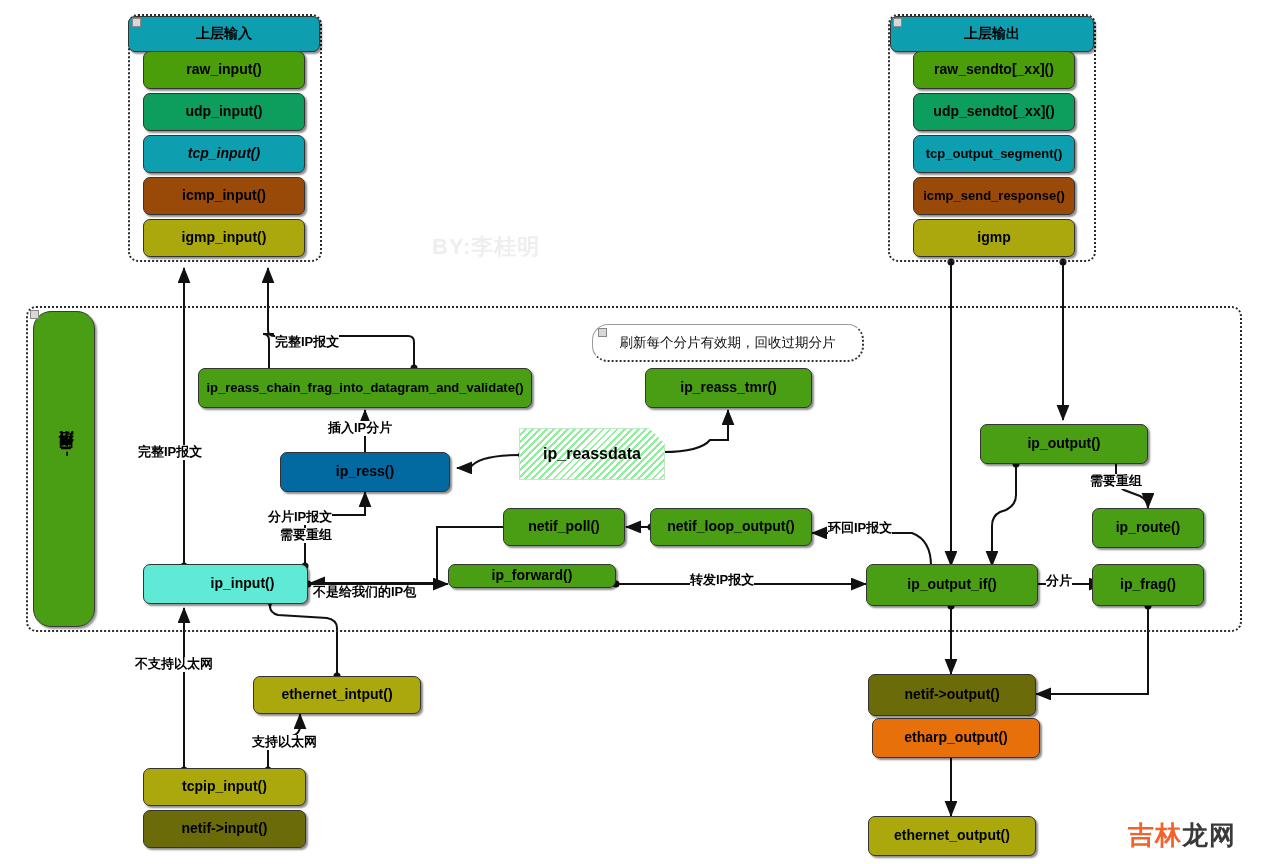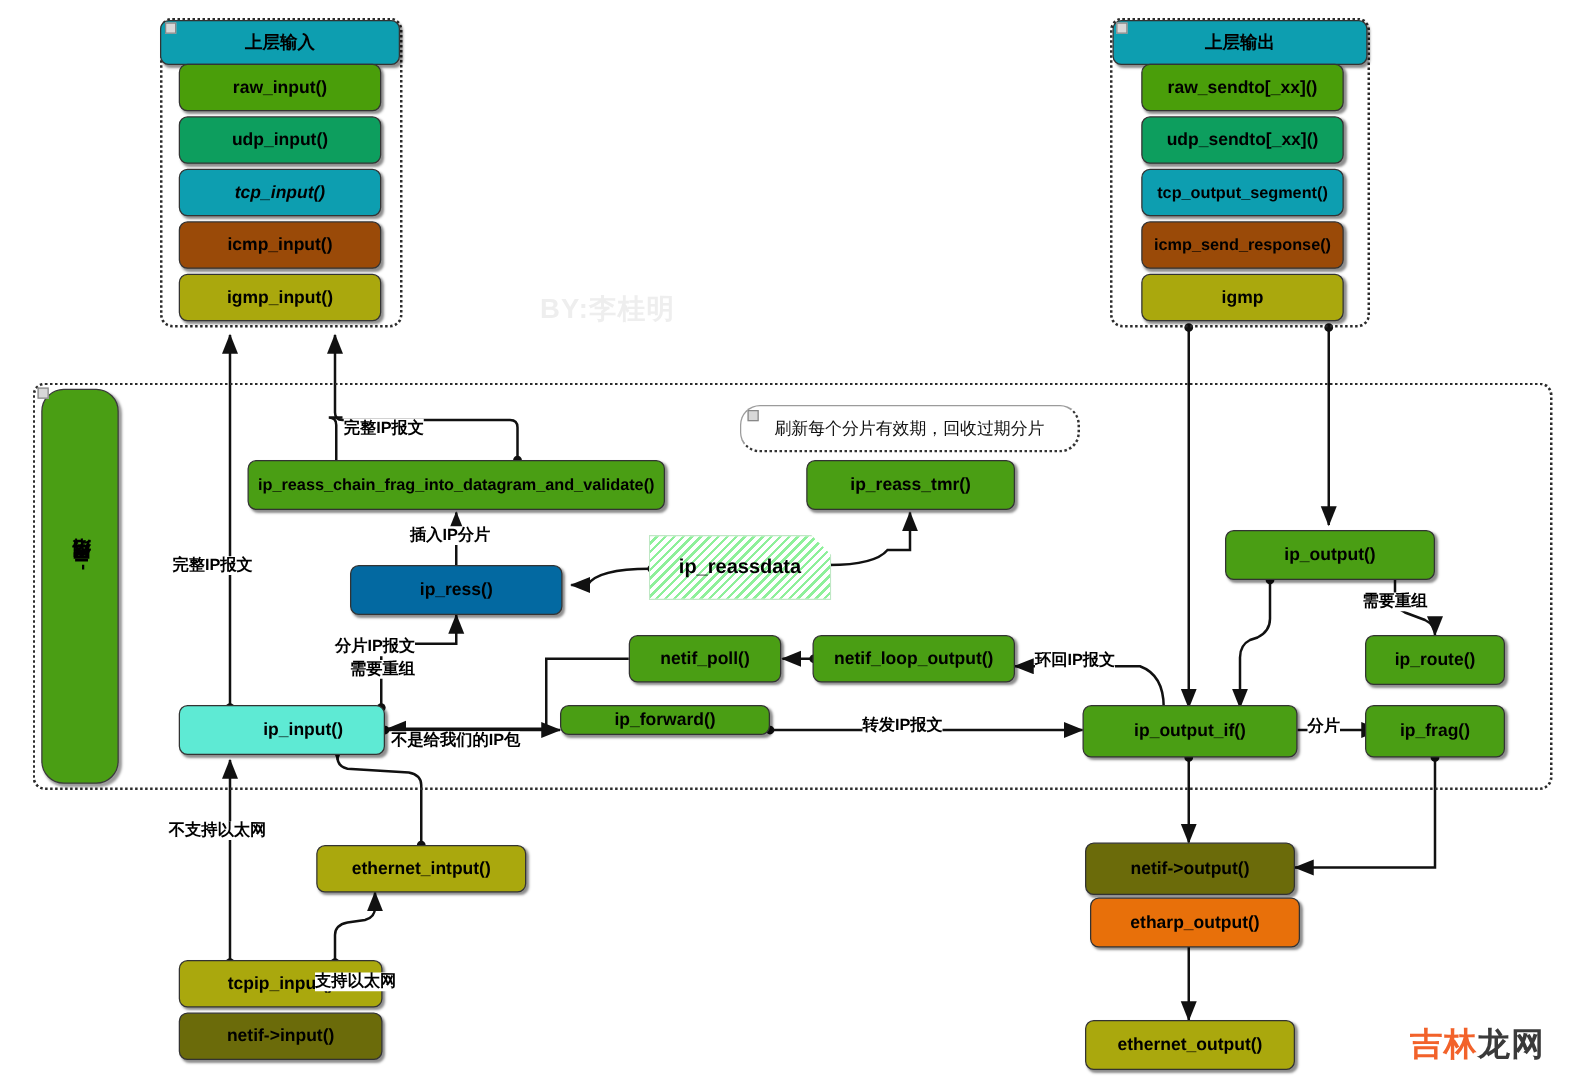--- a/index.html
+++ b/index.html
@@ -355,19 +355,19 @@
   <div class="edge-label" style="left:690px; top:573px;">转发IP报文</div>
 
   <div class="edge-label" style="left:828px; top:521px;">环回IP报文</div>
 
   <div class="edge-label" style="left:1090px; top:474px;">需要重组</div>
 
   <div class="edge-label" style="left:1046px; top:574px;">分片</div>
 
   <div class="edge-label" style="left:135px; top:657px;">不支持以太网</div>
 
-  <div class="edge-label" style="left:252px; top:735px;margin-top:43px;">支持以太网</div>
+  <div class="edge-label" style="left:252px; top:735px;">支持以太网</div>
 
   <div class="watermark-site" style="left:1128px; top:818px;">
     <span class="wm-a">吉林</span><span class="wm-b">龙网</span>
   </div>
 
 </div>
 
 </body></html>

